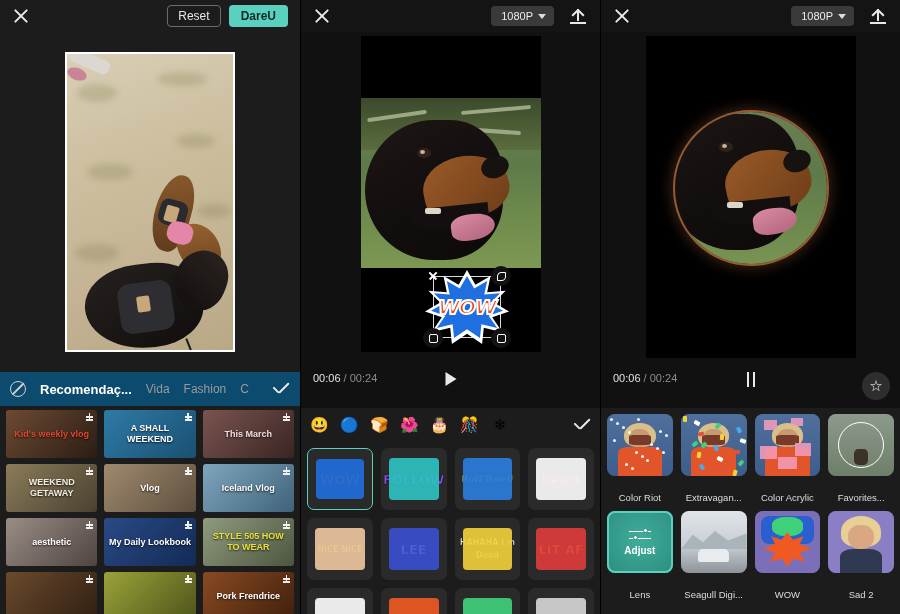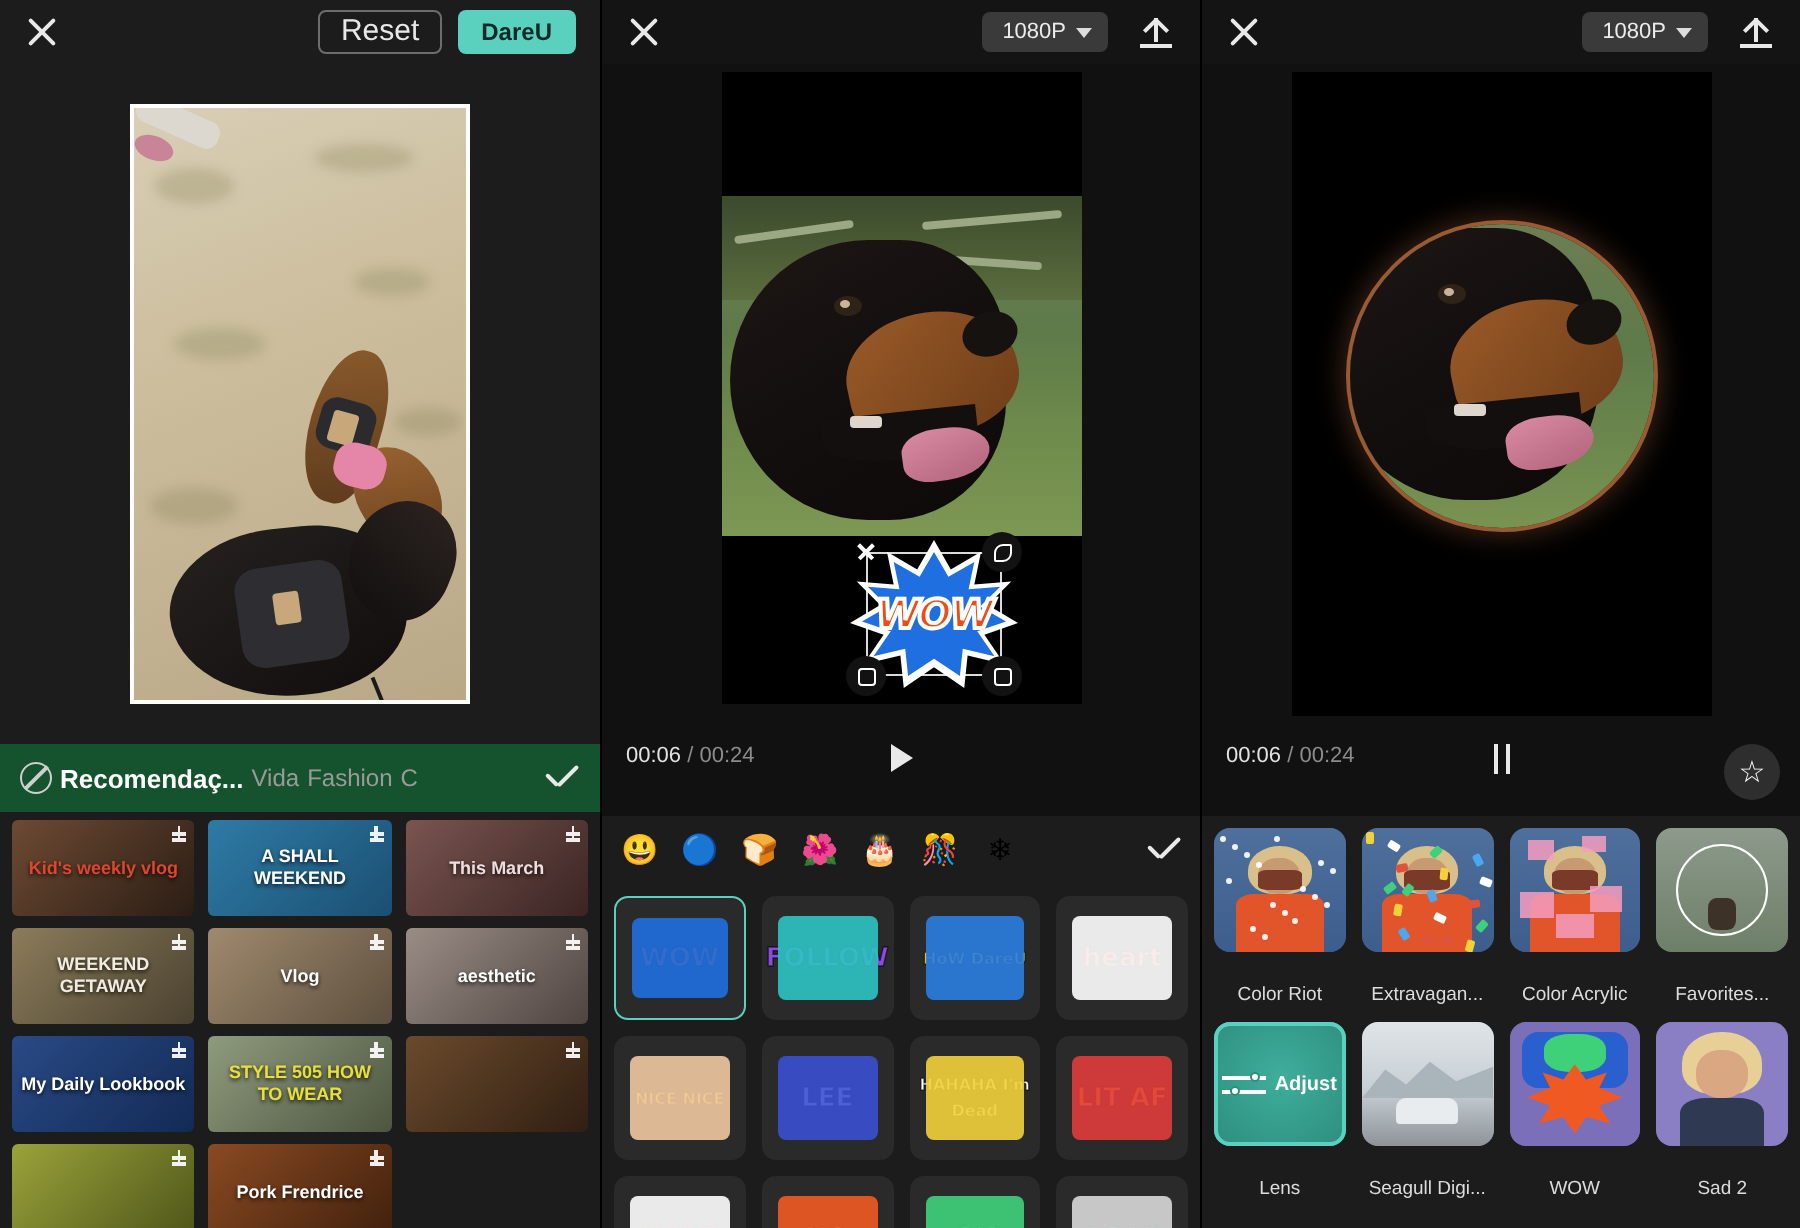--- a/index.html
+++ b/index.html
@@ -21,21 +21,21 @@
   .topbar.dark { background: #141414; }
   .xicon { width: 18px; height: 18px; position: relative; flex: 0 0 auto; cursor: pointer; }
   .xicon:before, .xicon:after {
     content: ""; position: absolute; left: 0; top: 8px;
     width: 18px; height: 2px; background: #e9e9e9; border-radius: 1px;
   }
   .xicon:before { transform: rotate(45deg); }
   .xicon:after  { transform: rotate(-45deg); }
   .topbar .spacer { flex: 1; }
   .btn-reset {
-    border: 1px solid #6d6d6d; color: #e8e8e8; font-size: 15px;
+    border: 1px solid #6d6d6d; color: #e8e8e8; font-size: 12px;
     padding: 3px 10px; border-radius: 4px; background: transparent;
     line-height: 14px; cursor: pointer;
   }
   .btn-save {
     background: #5ad0bf; color: #0d2a26; font-size: 12px; font-weight: bold;
     padding: 4px 12px; border-radius: 4px; margin-left: 8px; border: 0;
     line-height: 14px; cursor: pointer;
   }
   .res-pill {
     background: #3a3a3a; color: #ececec; font-size: 11px;
@@ -222,22 +222,22 @@
               display: flex; gap: 4px; cursor: pointer; }
   .pause-ic span { width: 2px; height: 15px; background: #e9e9e9; }
   .star-btn {
     position: absolute; right: 10px; width: 28px; height: 28px; border-radius: 50%;
     background: #2e2e2e; display: flex; align-items: center; justify-content: center;
     font-size: 15px; color: #fff; cursor: pointer;
   }
 
   
   .tabs {
-    height: 34px; background: #14532d; display: flex; align-items: center;
-    padding: 0 10px; gap: 4px; position: relative;
+    height: 34px; background: #0c4a6e; display: flex; align-items: center;
+    padding: 0 10px; gap: 14px; position: relative;
   }
   .ban-ic {
     width: 16px; height: 16px; border: 1.6px solid #cfcfcf; border-radius: 50%;
     position: relative; flex: 0 0 auto; cursor: pointer;
   }
   .ban-ic:after {
     content:""; position:absolute; left:-1px; top:6px; width:16px; height:1.6px;
     background:#cfcfcf; transform: rotate(-45deg);
   }
   .tab { font-size: 12px; color: #9a9a9a; white-space: nowrap; cursor: pointer; }
@@ -297,21 +297,21 @@
     height: 62px; border-radius: 8px; position: relative; overflow: hidden;
     background: #3a4a5c;
   }
   .fx-thumb.sel { outline: 2px solid #5ad0bf; outline-offset: -2px; }
   .fx-name {
     font-size: 9.5px; color: #dcdcdc; text-align: center; margin-top: 16px;
     white-space: nowrap; overflow: hidden; text-overflow: ellipsis;
   }
   .fx-adjust {
     background: radial-gradient(circle at 50% 45%, #3fae9c, #2d8d7e);
-    display: flex; flex-direction: row; align-items: center; justify-content: center;
+    display: flex; flex-direction: column; align-items: center; justify-content: center;
     gap: 4px;
   }
   .slider-ic { width: 22px; height: 12px; position: relative; }
   .slider-ic i { position: absolute; left: 0; width: 22px; height: 1.5px; background: #fff; display: block; }
   .slider-ic i:nth-child(1) { top: 2px; }
   .slider-ic i:nth-child(2) { top: 9px; }
   .slider-ic b { position: absolute; width: 5px; height: 5px; border-radius: 50%;
                  background: #fff; border: 1px solid #2d8d7e; }
   .slider-ic b:nth-of-type(1) { left: 14px; top: -0.5px; }
   .slider-ic b:nth-of-type(2) { left: 4px; top: 6.5px; }
@@ -418,20 +418,24 @@
           <span class="dl"></span>
         </div>
         <div class="tpl" style="background: linear-gradient(135deg, rgb(139, 124, 90), rgb(74, 65, 48));">
           <div class="cap" style="color: rgb(242, 236, 224);">WEEKEND GETAWAY</div>
           <span class="dl"></span>
         </div>
         <div class="tpl" style="background: linear-gradient(135deg, rgb(160, 138, 110), rgb(93, 79, 62));">
           <div class="cap" style="color: rgb(255, 255, 255);">Vlog</div>
           <span class="dl"></span>
         </div>
+        <div class="tpl" style="background: linear-gradient(135deg, rgb(127, 166, 189), rgb(63, 98, 121));">
+          <div class="cap" style="color: rgb(255, 255, 255);">Iceland Vlog</div>
+          <span class="dl"></span>
+        </div>
         <div class="tpl" style="background: linear-gradient(135deg, rgb(154, 141, 134), rgb(79, 68, 64));">
           <div class="cap" style="color: rgb(255, 255, 255);">aesthetic</div>
           <span class="dl"></span>
         </div>
         <div class="tpl" style="background: linear-gradient(135deg, rgb(42, 74, 134), rgb(18, 42, 85));">
           <div class="cap" style="color: rgb(255, 255, 255);">My Daily Lookbook</div>
           <span class="dl"></span>
         </div>
         <div class="tpl" style="background: linear-gradient(135deg, rgb(143, 155, 126), rgb(77, 85, 63));">
           <div class="cap" style="color: rgb(232, 224, 58);">STYLE 505 HOW TO WEAR</div>

